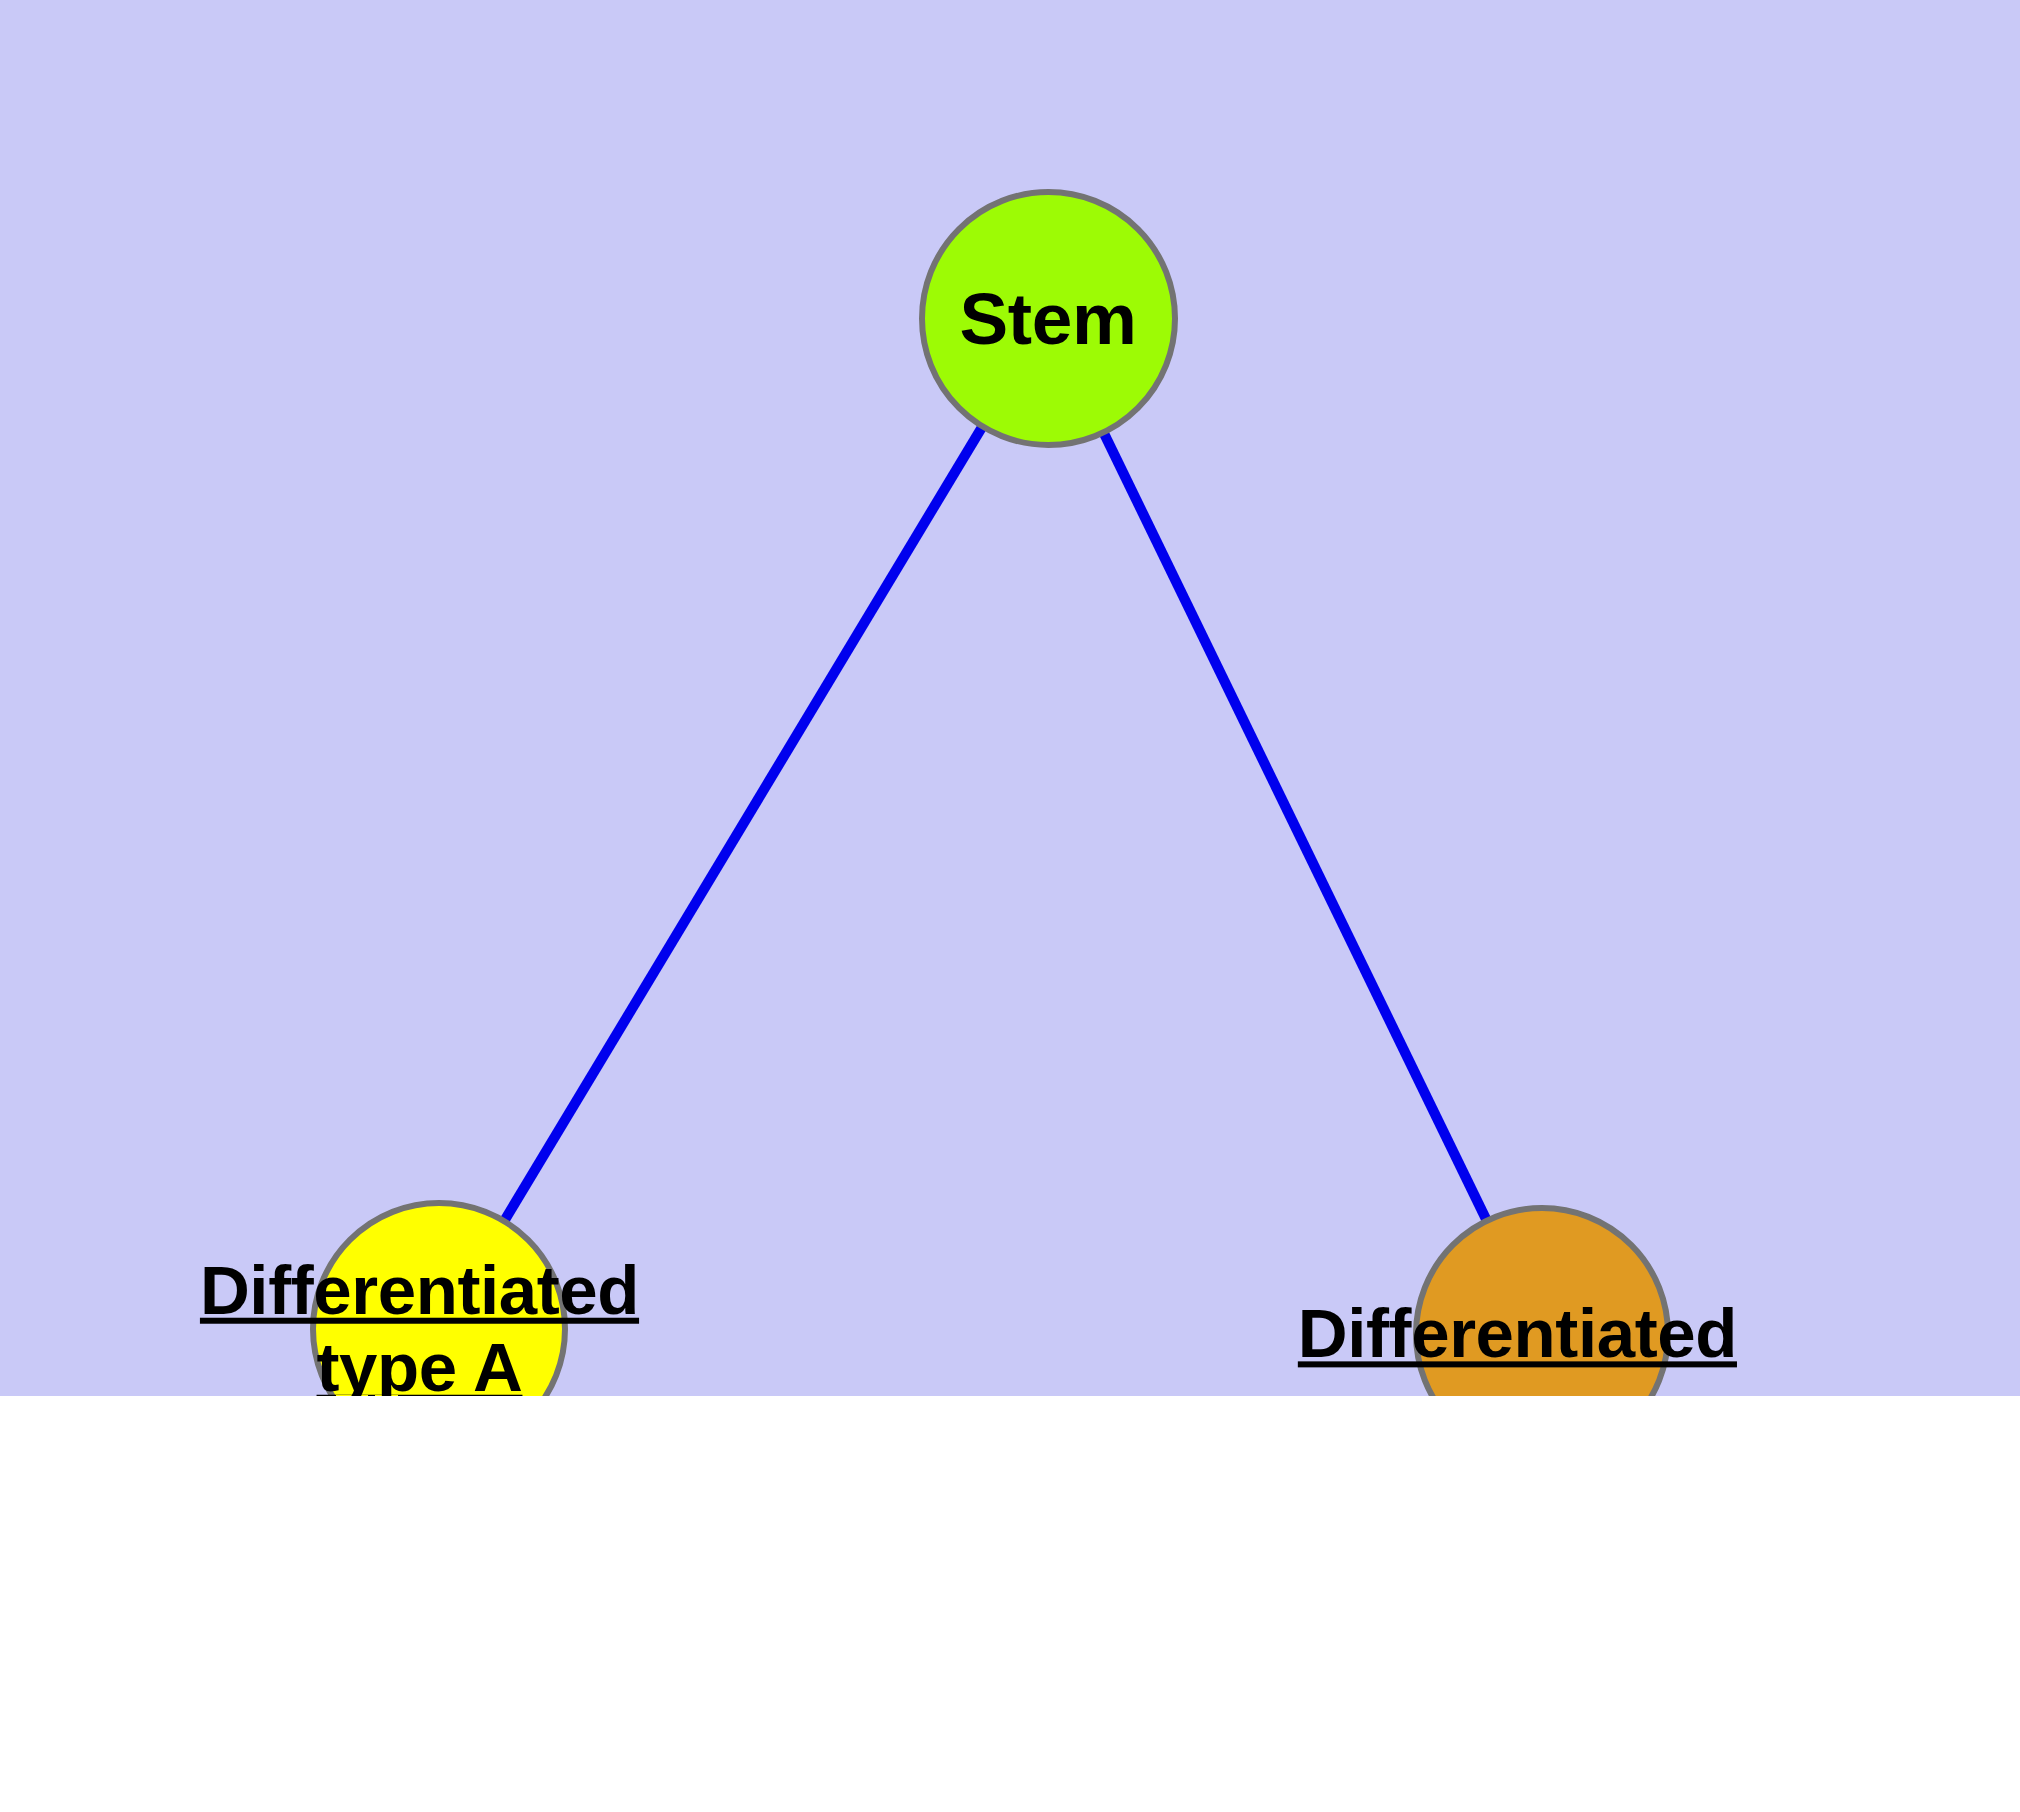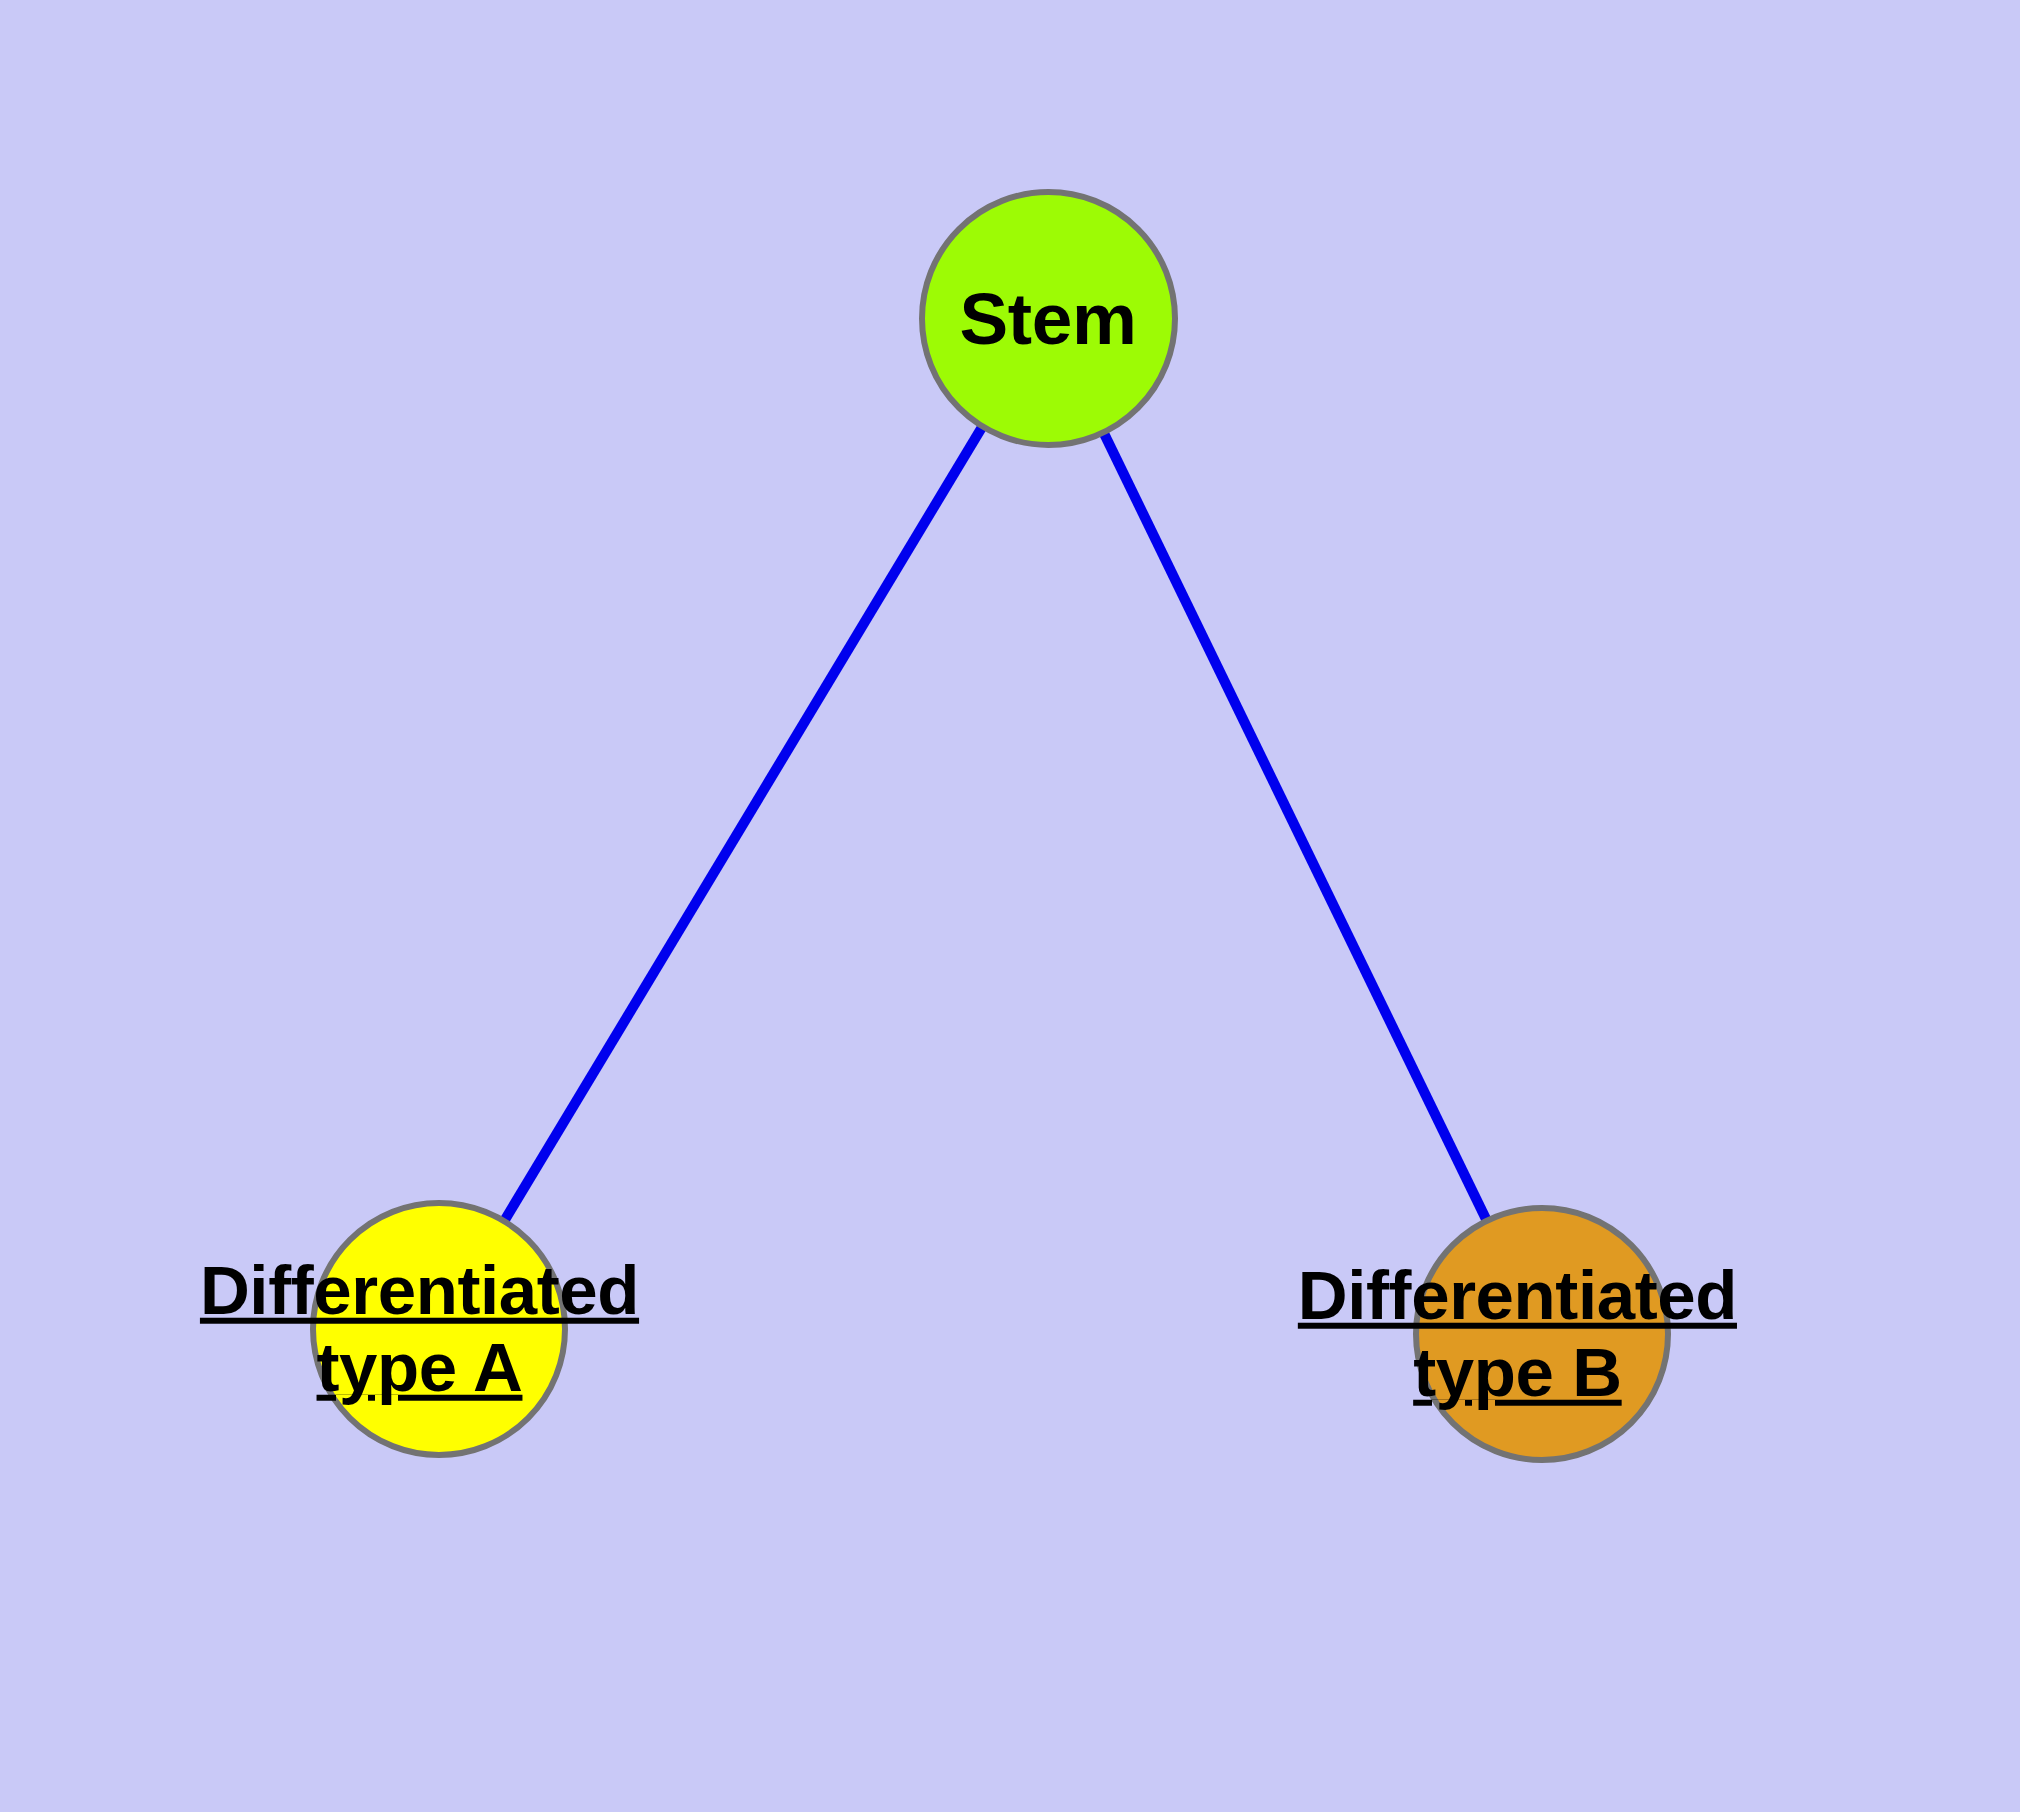--- a/index.html
+++ b/index.html
@@ -76,21 +76,21 @@
   .node-typeb .node-label {
     font-size: 69px;
     text-decoration: underline;
   }
   .node-typea .node-label { margin-left: -19.5px; }
   .node-typeb .node-label { margin-left: -24.6px; }
 </style>
 </head>
 <body style="background: rgb(255, 255, 255);">
 
-<div id="stage" style="width: 2021px; height: 1812px;">
+<div id="stage" style="width: 2021px; height: 1396px;">
 
   <div id="canvas-bg" style="width: 2021px; height: 1812px; background: rgb(201, 201, 247);"></div>
 
   <svg id="graph-svg" viewBox="0 0 2384 2138" style="width: 2021px; height: 1812px;">
     <line id="edge-a" x1="1236" y1="375" x2="518" y2="1568" stroke="#0000ee" stroke-width="12" stroke-linecap="butt"></line>
     <line id="edge-b" x1="1236" y1="375" x2="1819" y2="1574" stroke="#0000ee" stroke-width="12" stroke-linecap="butt"></line>
   </svg>
 
   <div class="node-group node-stem" id="node-stem" style="left:1048px; top:318px; width:259px; height:259px;">
     <div class="node-circle" style="width: 259px; height: 259px; background: rgb(157, 251, 5); border-color: rgb(115, 115, 115); border-width: 6px;"></div>
@@ -104,18 +104,17 @@
     <div class="node-label" style="font-size: 69px; color: rgb(0, 0, 0);">
       <div>Differentiated</div>
       <div>type A</div>
     </div>
   </div>
 
   <div class="node-group node-typeb" id="node-diff-b" style="left:1542px; top:1334px; width:258px; height:258px;">
     <div class="node-circle" style="width: 258px; height: 258px; background: rgb(224, 154, 34); border-color: rgb(115, 115, 115); border-width: 6px;"></div>
     <div class="node-label" style="font-size: 69px; color: rgb(0, 0, 0);">
       <div>Differentiated</div>
-      <div>type B</div>
     </div>
   </div>
 
 </div>
 
 
 </body></html>

